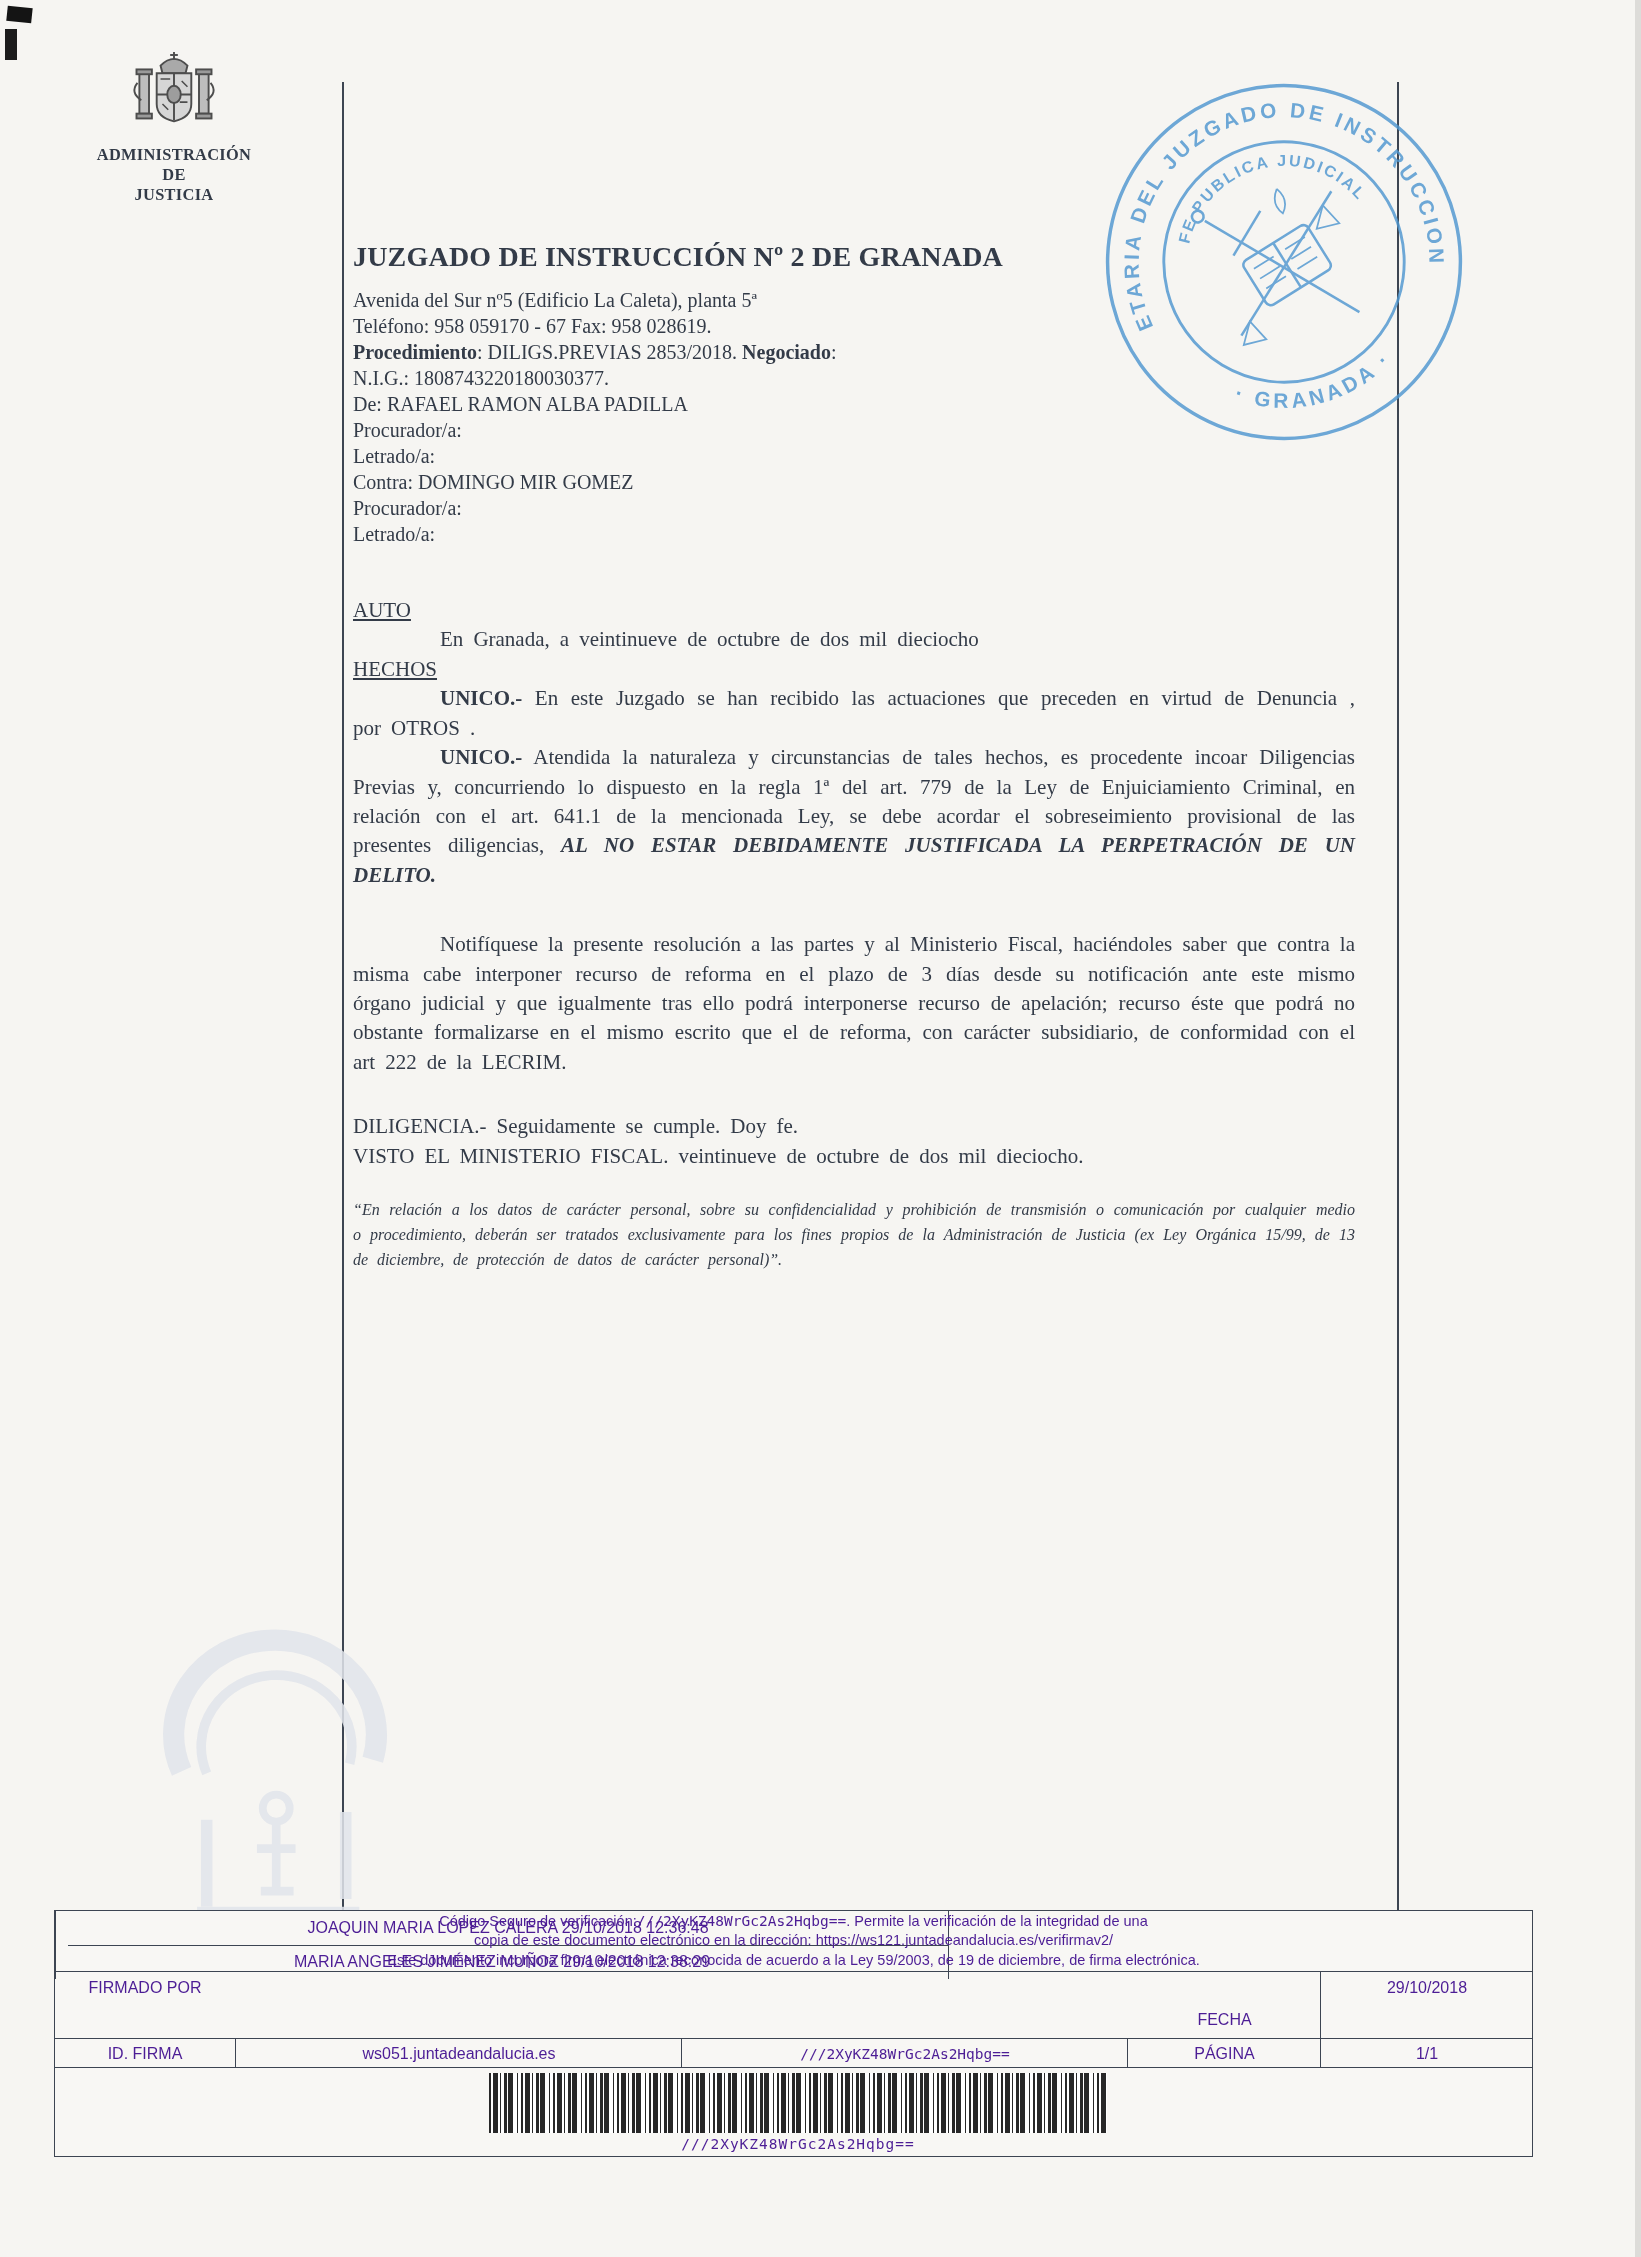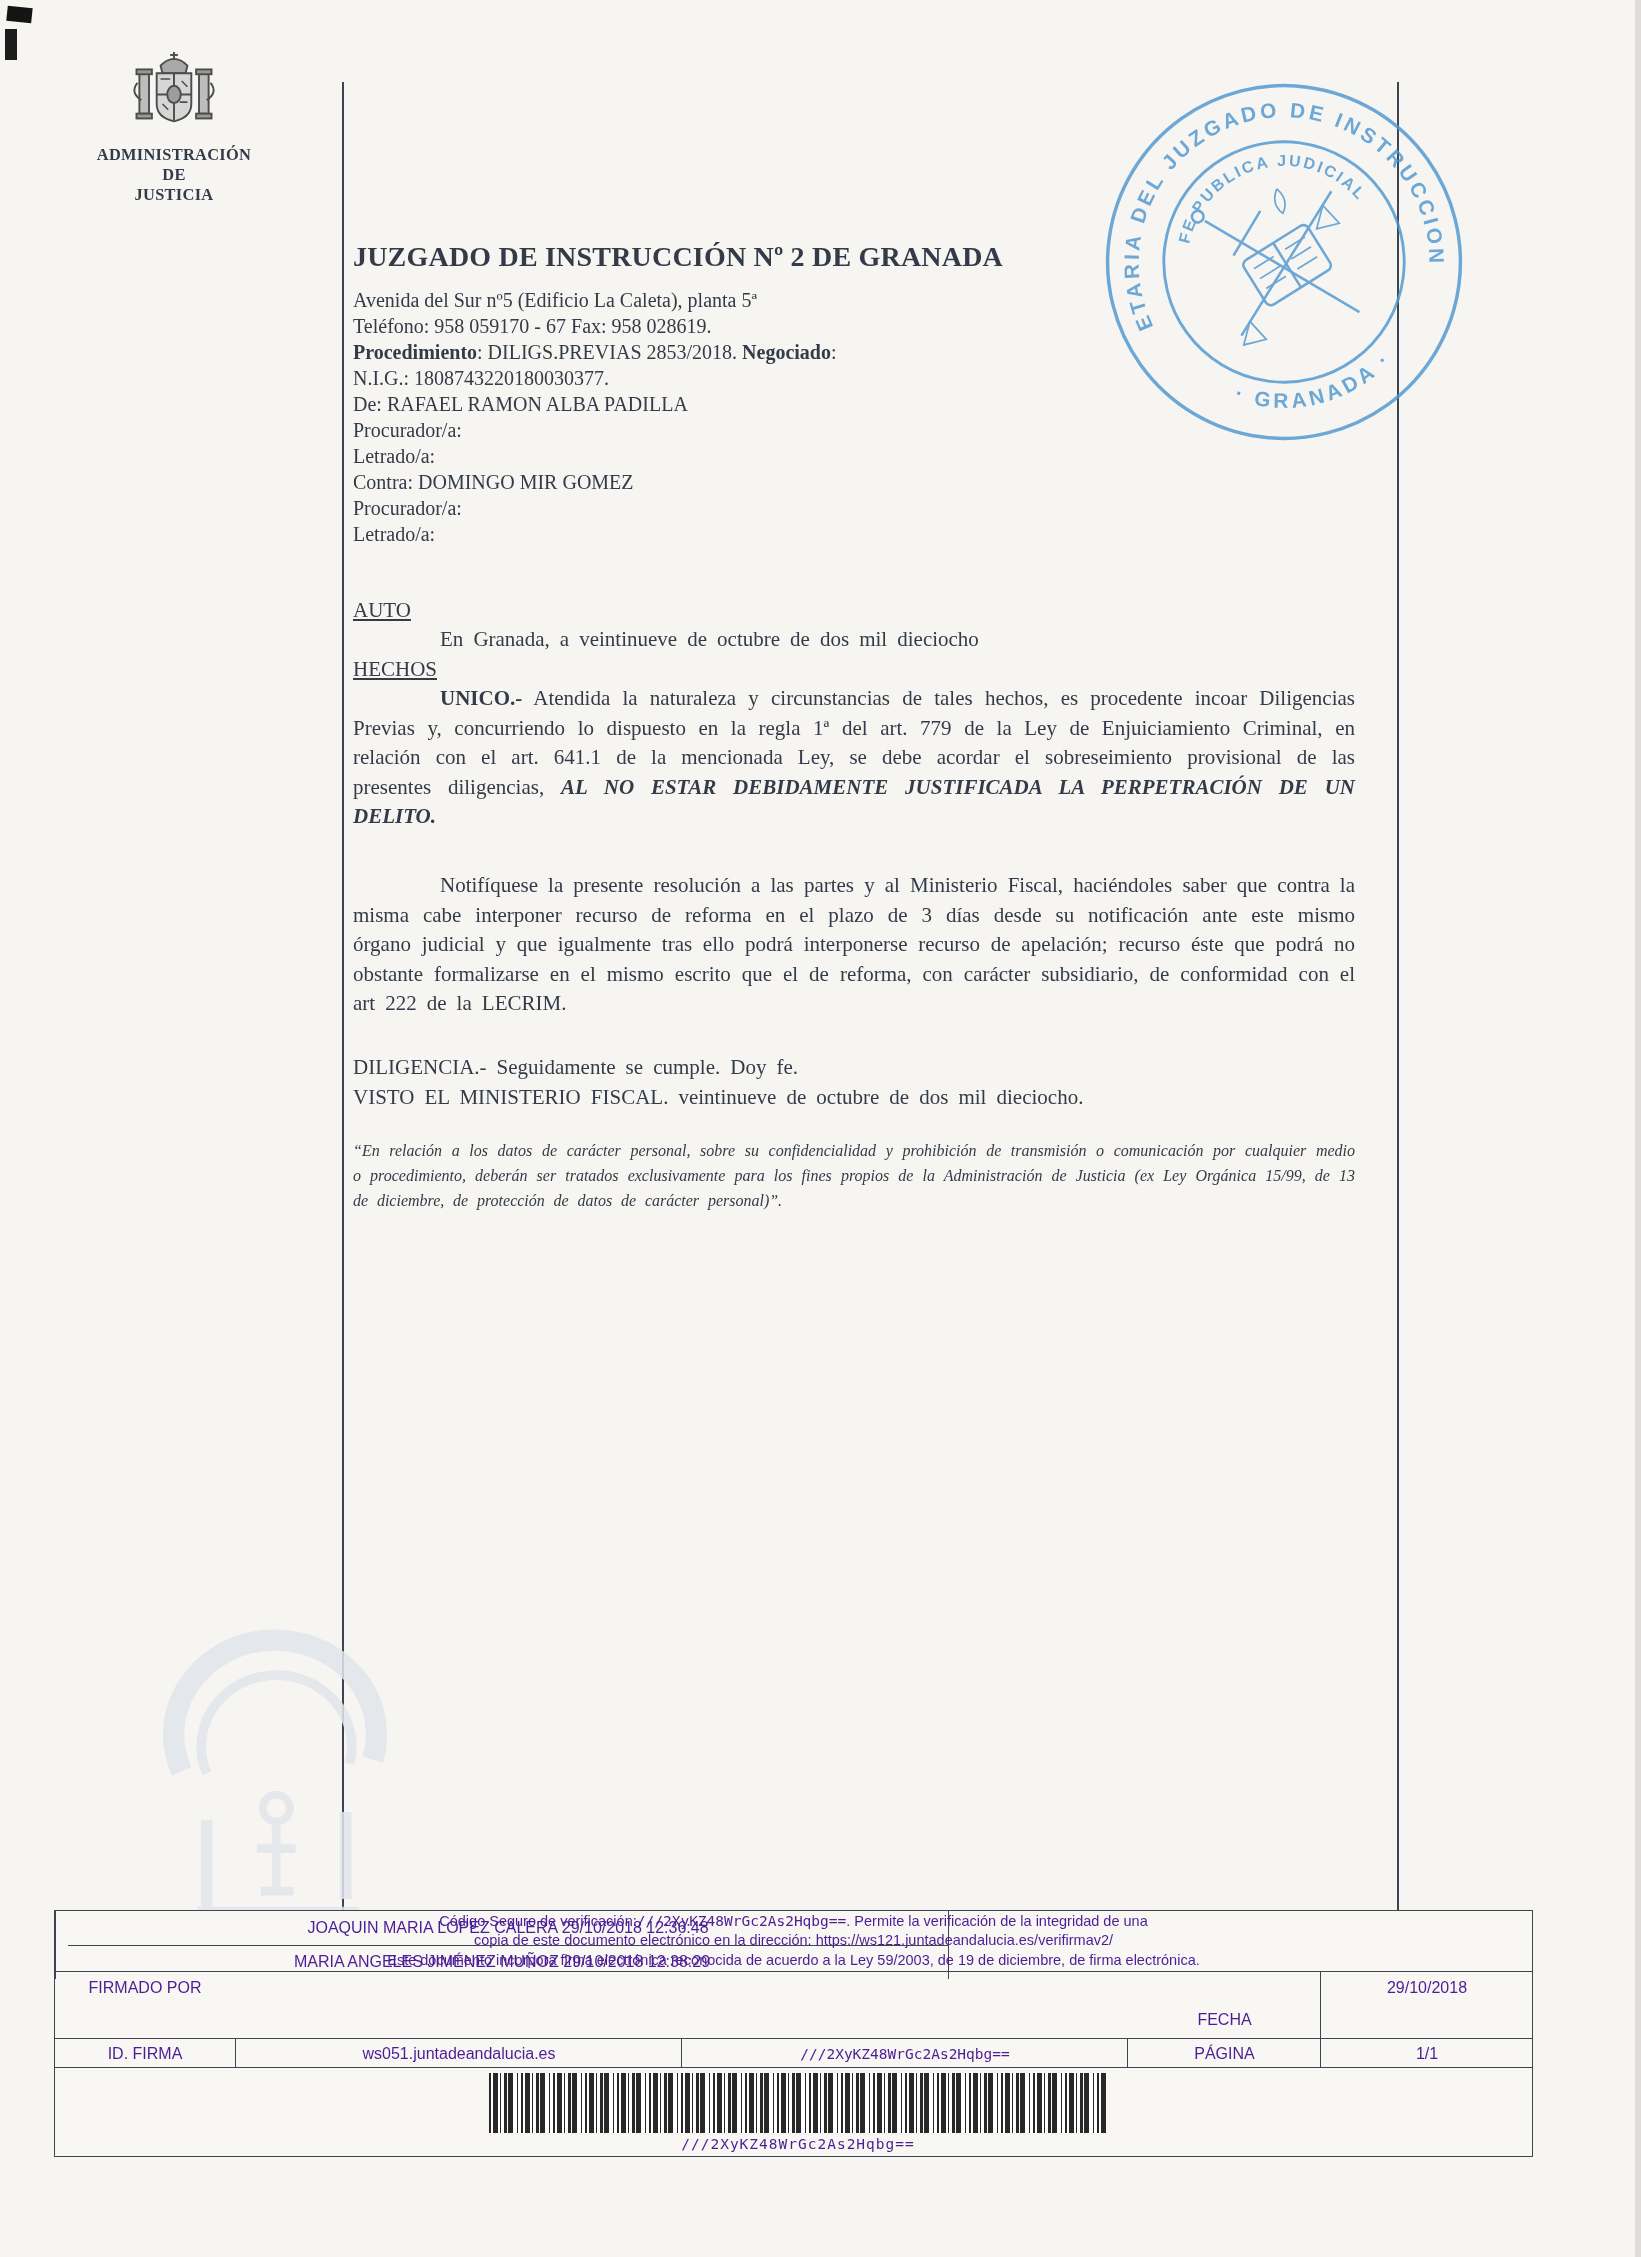--- a/index.html
+++ b/index.html
@@ -155,20 +155,21 @@
       <path d="M248 148 l12 22 h-24 z" stroke-width="1.8"></path>
       <path d="M146 246 l12 22 h-24 z" stroke-width="1.8"></path>
       <path d="M206 120 q-10 14 0 26 q10 -12 0 -26" stroke-width="1.8"></path>
     </g>
   </svg>
 
   <div class="body-col">
     <p class="heading"><span>AUTO</span></p>
     <p class="ind">En Granada, a veintinueve de octubre de dos mil dieciocho</p>
     <p class="heading"><span>HECHOS</span></p>
+    <p class="ind"><span class="b">UNICO.-</span><span> En este Juzgado se han recibido las actuaciones que preceden en virtud de Denuncia , por OTROS .</span></p>
     <p class="ind"><span class="b">UNICO.-</span><span> Atendida la naturaleza y circunstancias de tales hechos, es procedente incoar Diligencias Previas y, concurriendo lo dispuesto en la regla 1ª del art. 779 de la Ley de Enjuiciamiento Criminal, en relación con el art. 641.1 de la mencionada Ley, se debe acordar el sobreseimiento provisional de las presentes diligencias, </span><span class="emph">AL NO ESTAR DEBIDAMENTE JUSTIFICADA LA PERPETRACIÓN DE UN DELITO.</span></p>
     <div class="gap-lg"></div>
     <p class="ind">Notifíquese la presente resolución a las partes y al Ministerio Fiscal, haciéndoles saber que contra la misma cabe interponer recurso de reforma en el plazo de 3 días desde su notificación ante este mismo órgano judicial y que igualmente tras ello podrá interponerse recurso de apelación; recurso éste que podrá no obstante formalizarse en el mismo escrito que el de reforma, con carácter subsidiario, de conformidad con el art 222 de la LECRIM.</p>
     <div class="gap-md"></div>
     <p>DILIGENCIA.- Seguidamente se cumple. Doy fe.</p>
     <p>VISTO EL MINISTERIO FISCAL. veintinueve de octubre de dos mil dieciocho.</p>
     <div class="gap-sm"></div>
     <p class="disclaimer">“En relación a los datos de carácter personal, sobre su confidencialidad y prohibición de transmisión o comunicación por cualquier medio o procedimiento, deberán ser tratados exclusivamente para los fines propios de la Administración de Justicia (ex Ley Orgánica 15/99, de 13 de diciembre, de protección de datos de carácter personal)”.</p>
   </div>
 

